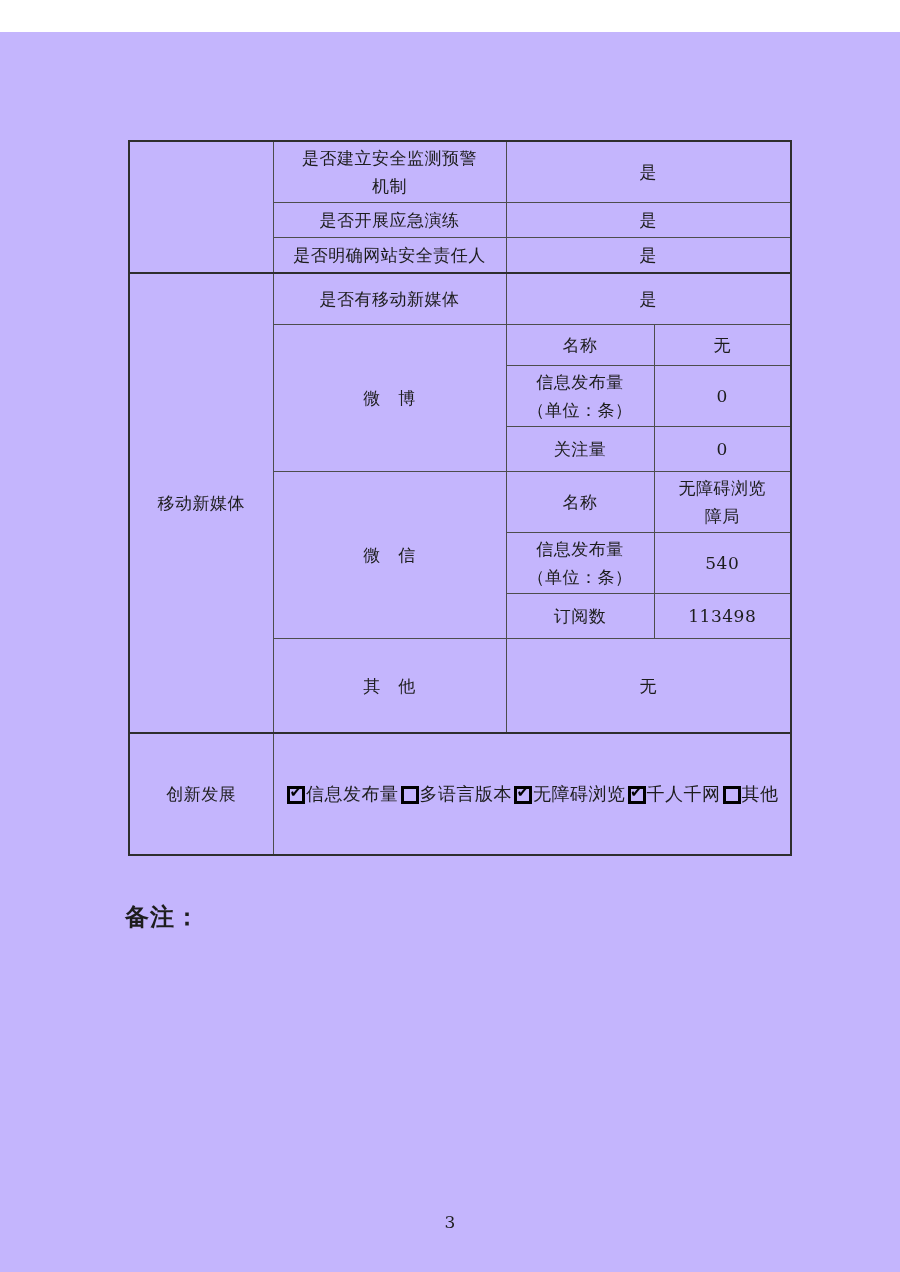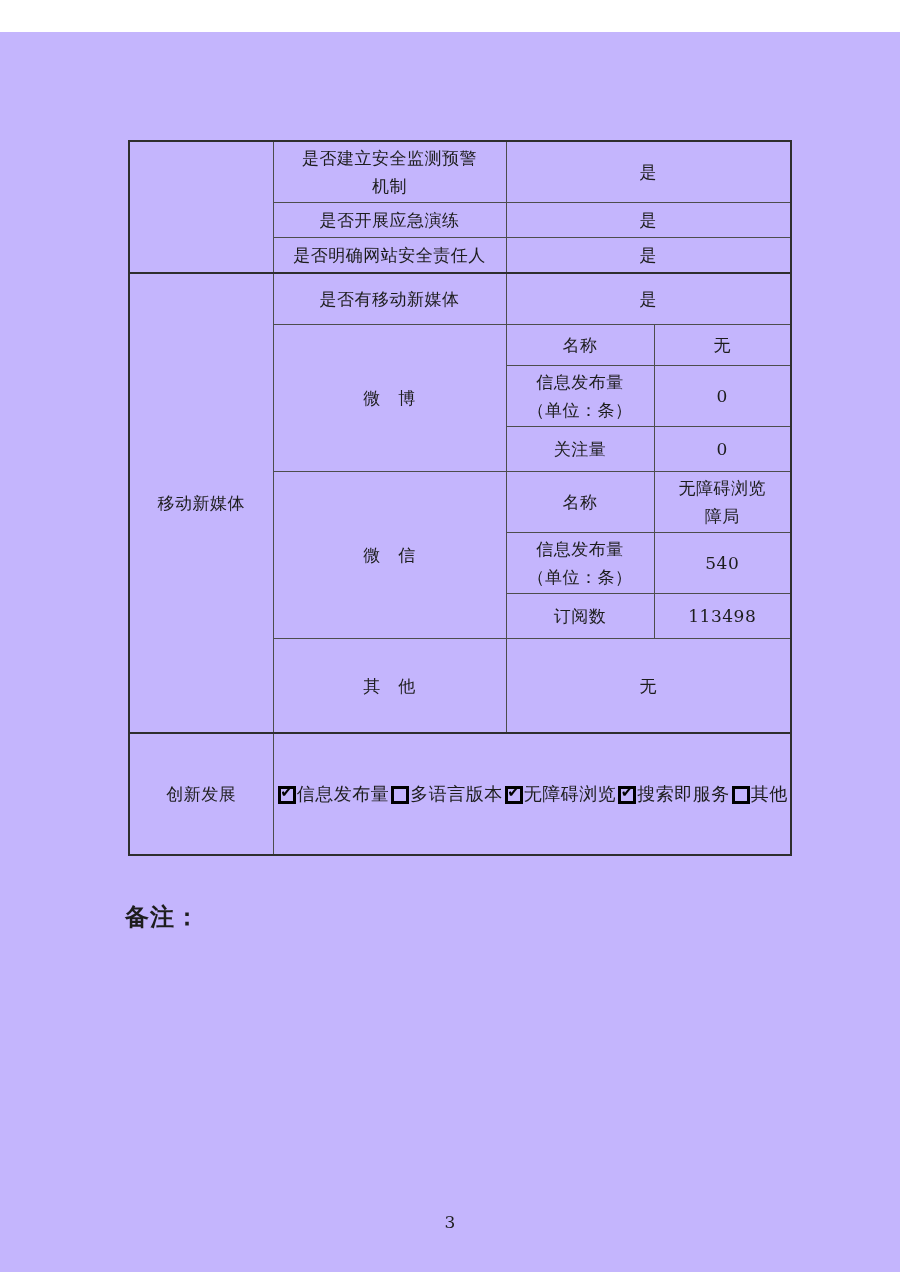--- a/index.html
+++ b/index.html
@@ -132,21 +132,21 @@
                 <span class="mark"></span>
               </span>
               <span>多语言版本</span>
               <span class="cb">
                 <span class="mark">✔</span>
               </span>
               <span>无障碍浏览</span>
               <span class="cb">
                 <span class="mark">✔</span>
               </span>
-              <span>搜索即服务</span>
+              <span>千人千网</span>
               <span class="cb">
                 <span class="mark"></span>
               </span>
               <span>其他</span>
         </div>
       </td>
     </tr>
   </tbody>
     </table>
 

